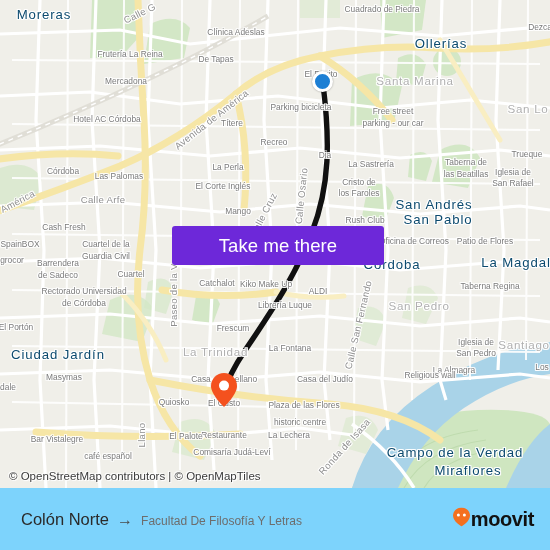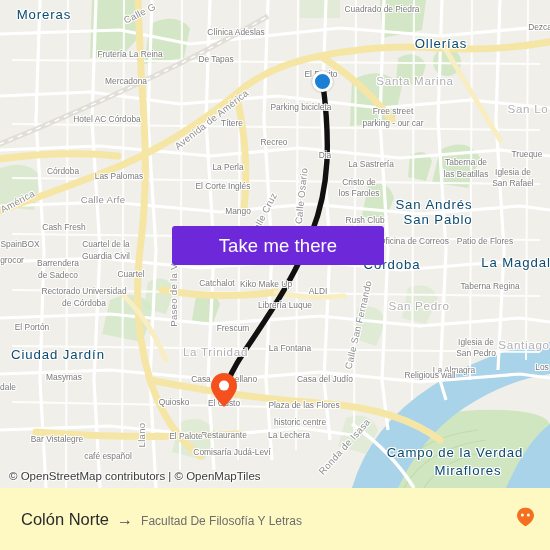--- a/index.html
+++ b/index.html
@@ -76,21 +76,21 @@
     font-family: "Liberation Sans", sans-serif;
     cursor: pointer;
     letter-spacing: .1px;
   }
 
   
   #footer {
     position: absolute;
     left: 0; top: 488px;
     width: 550px; height: 62px;
-    background: #fef9c3;
+    background: #7dd3fc;
     display: flex; align-items: center;
   }
   #route-summary {
     margin-left: 21px;
     display: flex; align-items: baseline; gap: 8px;
     white-space: nowrap;
   }
   #origin-name { font-size: 16.5px; color: #2a2a2a; }
   #route-arrow { font-size: 16px; color: #4a4a4a; }
   #dest-name   { font-size: 12px; color: #6d6d6d; }
@@ -284,21 +284,21 @@
         <div class="maplabel street" style="left: 174px; top: 295px; transform: translate(-50%, -50%) rotate(-90deg);">Paseo de la V</div>
         <div class="maplabel poi" style="left: 84px; top: 292px;">Rectorado Universidad</div>
         <div class="maplabel poi" style="left: 84px; top: 304px;">de Córdoba</div>
         <div class="maplabel poi" style="left: 217px; top: 284px;">Catchalot</div>
         <div class="maplabel poi" style="left: 266px; top: 285px;">Kiko Make Up</div>
         <div class="maplabel poi" style="left: 318px; top: 292px;">ALDI</div>
         <div class="maplabel poi" style="left: 490px; top: 287px;">Taberna Regina</div>
         <div class="maplabel place2" style="left: 419px; top: 305px;">San Pedro</div>
         <div class="maplabel poi" style="left: 285px; top: 306px;">Librería Luque</div>
         <div class="maplabel street" style="left: 359px; top: 325px; transform: translate(-50%, -50%) rotate(-77deg);">Calle San Fernando</div>
-        <div class="maplabel poi" style="left: 24px; top: 328px; margin-left: 8px;">El Portón</div>
+        <div class="maplabel poi" style="left: 8px; top: 328px; margin-left: 8px;">El Portón</div>
         <div class="maplabel poi" style="left: 233px; top: 329px;">Frescum</div>
         <div class="maplabel poi" style="left: 454px; top: 327px; margin-top: 44px;">La Almagra</div>
         <div class="maplabel place" style="left: 58px; top: 355px;">Ciudad Jardín</div>
         <div class="maplabel place2" style="left: 212px; top: 351px; padding-left: 7px;">La Trinidad</div>
         <div class="maplabel poi" style="left: 290px; top: 349px;">La Fontana</div>
         <div class="maplabel poi" style="left: 476px; top: 343px;">Iglesia de</div>
         <div class="maplabel poi" style="left: 476px; top: 354px;">San Pedro</div>
         <div class="maplabel place2" style="left: 524px; top: 344px;">Santiago</div>
         <div class="maplabel poi" style="left: 64px; top: 378px;">Masymas</div>
         <div class="maplabel poi" style="left: 8px; top: 388px;">dale</div>
@@ -345,15 +345,16 @@
     </div>
 
     <div id="moovit-logo">
       <span>
         <svg width="17" height="19" viewBox="0 0 17 19">
           <path d="M8.5 0 C3.8 0 0 3.7 0 8.3 C0 14 8.5 19 8.5 19 C8.5 19 17 14 17 8.3 C17 3.7 13.2 0 8.5 0 Z" fill="#f4701f"></path>
           <circle cx="5.4" cy="7.4" r="1.5" fill="#ffffff"></circle>
           <circle cx="11.4" cy="7.4" r="1.5" fill="#ffffff"></circle>
         </svg>
       </span>
+      <span id="moovit-wordmark">moovit</span>
     </div>
   </div>
 </div>
 
 </body></html>

